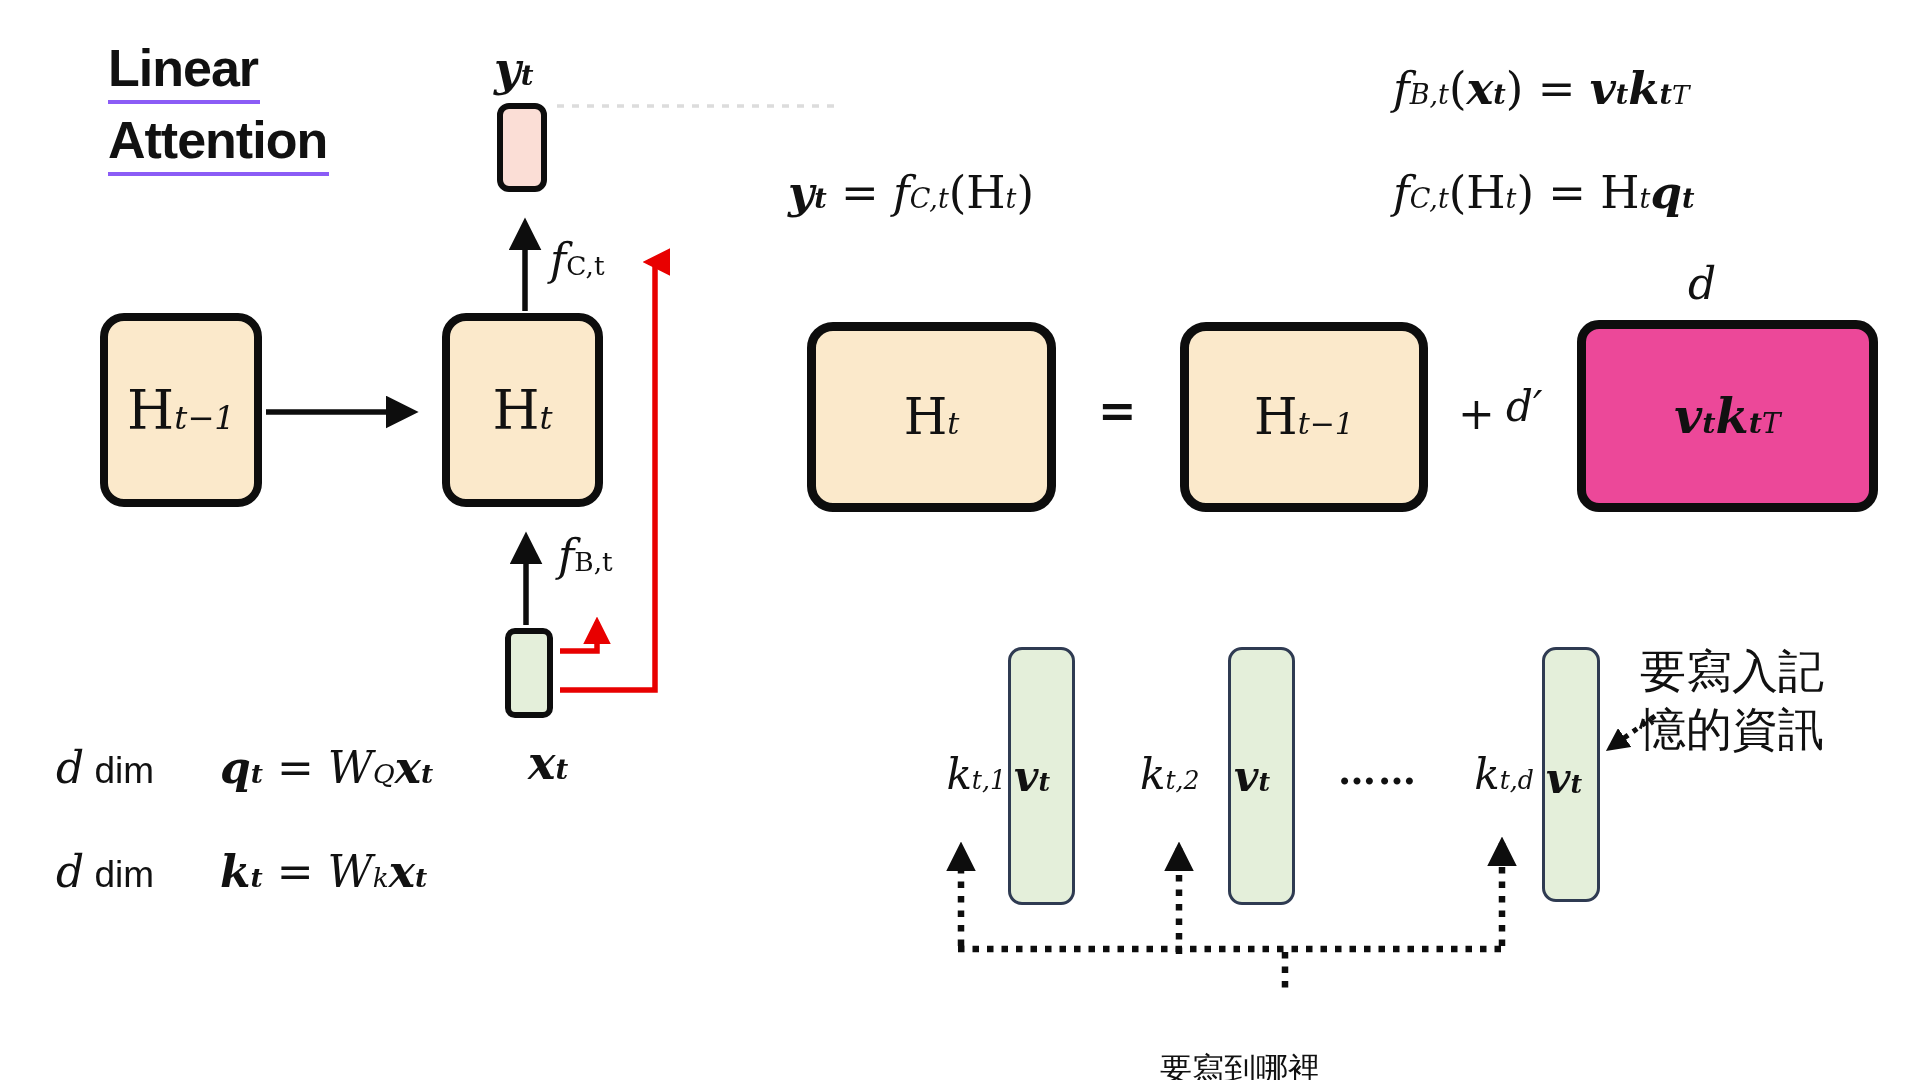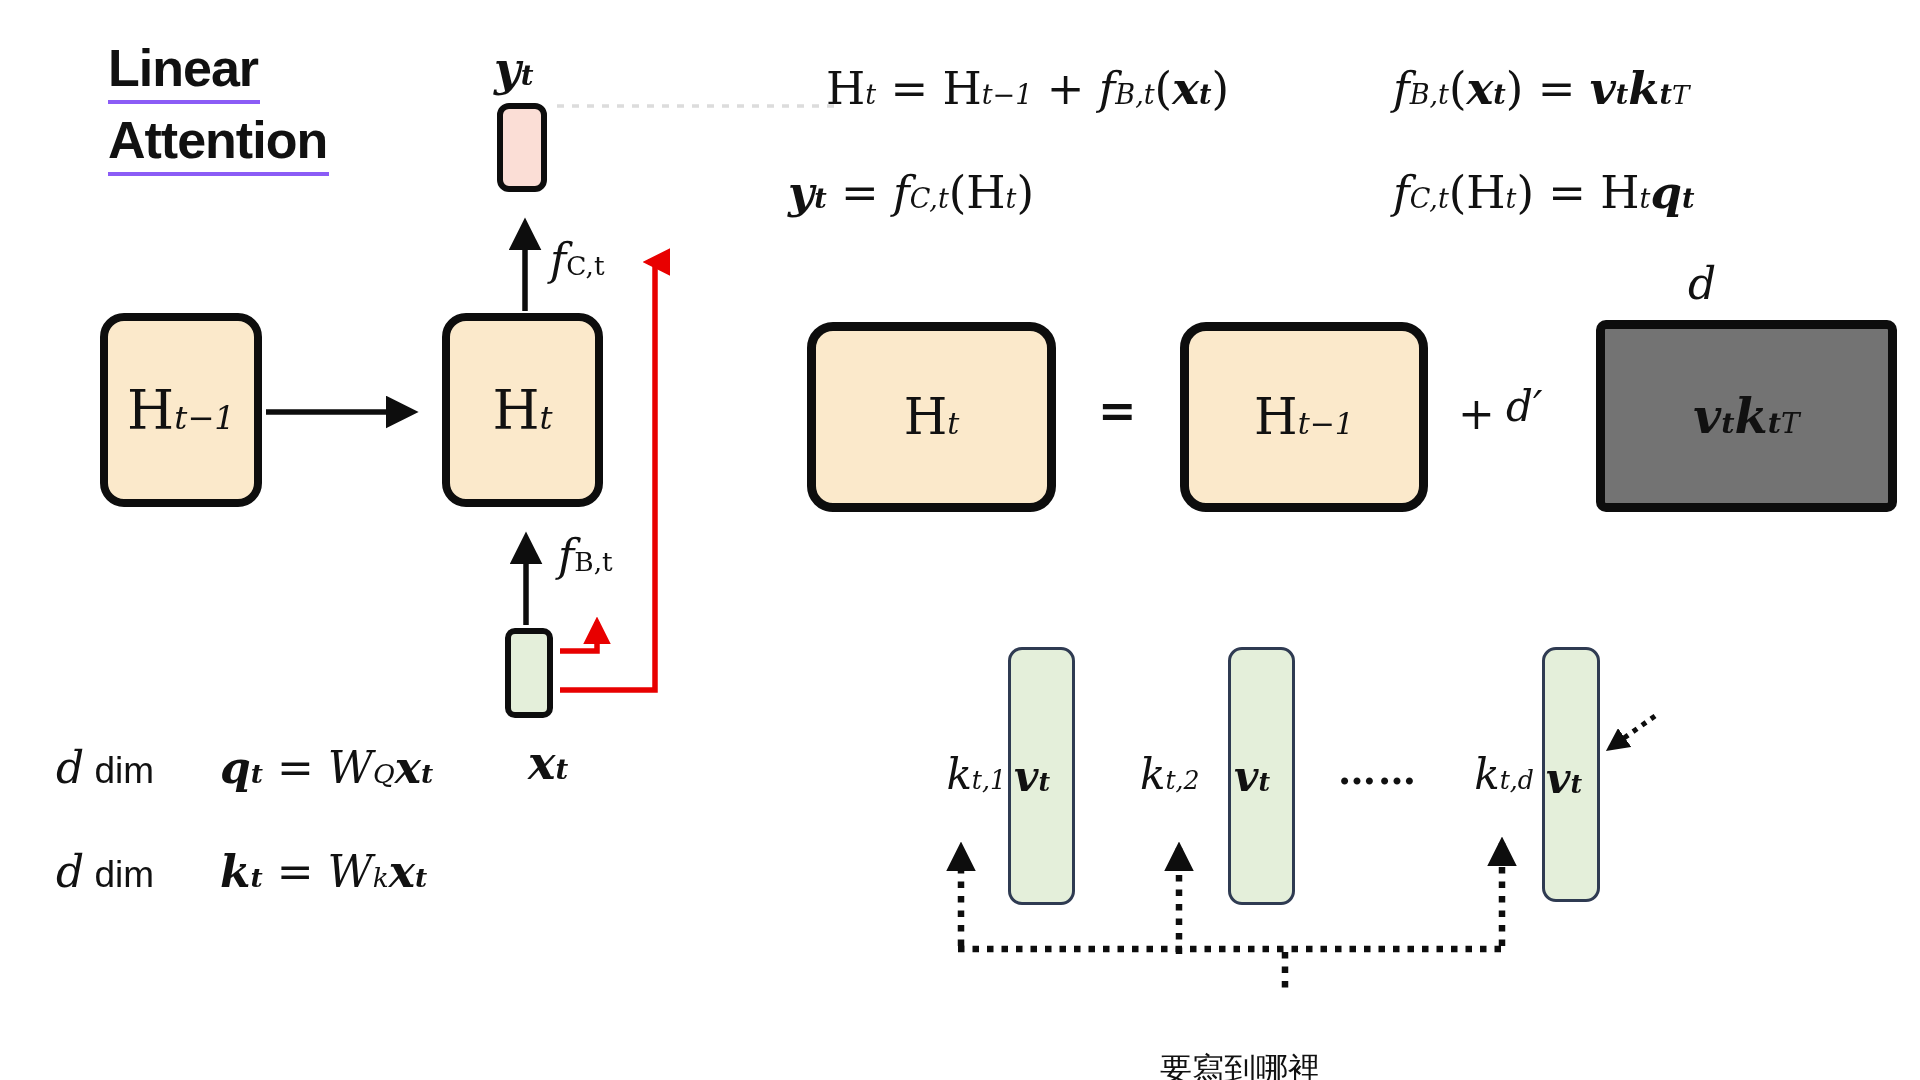--- a/index.html
+++ b/index.html
@@ -17,21 +17,21 @@
   
   .title-line{display:table;font-family:"Liberation Sans",sans-serif;font-weight:bold;
               font-size:52px;line-height:1.0;border-bottom:4px solid #8b5cf6;padding:0 2px 6px 0;
               margin-bottom:10px;letter-spacing:-1px;}
   
   .box{position:absolute;box-sizing:border-box;display:flex;align-items:center;justify-content:center;}
   .box-cream{background:#FBE9CB;border:8px solid #0d0d0d;border-radius:24px;}
   .box-cream2{background:#FBE9CB;border:9px solid #0d0d0d;border-radius:26px;}
   .box-pink{background:#FBDED6;border:6px solid #0d0d0d;border-radius:12px;}
   .box-green-sm{background:#E4EFDA;border:6px solid #0d0d0d;border-radius:10px;}
-  .box-green-lg{background:#737373;border:9px solid #0d0d0d;border-radius:10px;margin-left:19px;}
+  .box-green-lg{background:#ec4899;border:9px solid #0d0d0d;border-radius:22px;}
   .bar{position:absolute;box-sizing:border-box;background:#E4EFDA;border:3px solid #2F3B52;border-radius:14px;}
   .boxlabel{font-size:54px;}
   .boxlabel2{font-size:50px;}
   .cjk{font-family:"Liberation Sans",sans-serif;color:#111;}
 </style>
 </head>
 <body>
 
 <div id="slide">
 
@@ -84,21 +84,20 @@
   <div class="box box-cream" style="left:442px;top:313px;width:161px;height:194px;">
     <span class="math boxlabel"><span class="m-rm">H</span><sub class="m-it">t</sub></span>
   </div>
 
   <div class="abs math" style="left:558px;top:530px;font-size:44px;"><span class="m-it">f</span><sub class="m-rm">B,t</sub></div>
 
   <div class="box box-green-sm abs" style="left:505px;top:628px;width:48px;height:90px;"></div>
 
   <div class="abs math" style="left:504px;top:736px;font-size:46px;margin-left:24px;"><span class="m-bi">x</span><sub class="m-bi">t</sub></div>
 
-  <div class="abs math" style="left:826px;top:62px;font-size:45px;"><span class="m-rm">H</span><sub class="m-it">t</sub><span class="m-rm"> = </span><span class="m-rm">H</span><sub class="m-it">t−1</sub><span class="m-rm"> + </span><span class="m-it">f</span><sub class="m-it">B,t</sub><span class="m-rm">(</span><span class="m-bi">x</span><sub class="m-bi">t</sub><span class="m-rm">)</span></div>
   <div class="abs math" style="left:1393px;top:62px;font-size:45px;"><span class="m-it">f</span><sub class="m-it">B,t</sub><span class="m-rm">(</span><span class="m-bi">x</span><sub class="m-bi">t</sub><span class="m-rm">) = </span><span class="m-bi">v</span><sub class="m-bi">t</sub><span class="m-bi">k</span><sub class="m-bi">t</sub><sup class="m-it">T</sup></div>
   <div class="abs math" style="left:1393px;top:166px;font-size:45px;"><span class="m-it">f</span><sub class="m-it">C,t</sub><span class="m-rm">(</span><span class="m-rm">H</span><sub class="m-it">t</sub><span class="m-rm">) = </span><span class="m-rm">H</span><sub class="m-it">t</sub><span class="m-bi">q</span><sub class="m-bi">t</sub></div>
   <div class="abs math" style="left:788px;top:166px;font-size:45px;"><span class="m-bi">y</span><sub class="m-bi">t</sub><span class="m-rm"> = </span><span class="m-it">f</span><sub class="m-it">C,t</sub><span class="m-rm">(</span><span class="m-rm">H</span><sub class="m-it">t</sub><span class="m-rm">)</span></div>
 
   <div class="box box-cream2" style="left:807px;top:322px;width:249px;height:190px;">
     <span class="math boxlabel2"><span class="m-rm">H</span><sub class="m-it">t</sub></span>
   </div>
 
   <div class="abs math" style="left:1098px;top:384px;font-size:46px;font-weight:bold;">=</div>
 
@@ -132,16 +131,20 @@
   <div class="abs math" style="left:1140px;top:750px;width:86px;font-size:42px;"><span class="m-it">k</span><sub class="m-it">t,2</sub></div>
   <div class="bar" style="left:1228px;top:647px;width:67px;height:258px;"></div>
   <div class="abs math" style="left:1234px;top:752px;font-size:42px;"><span class="m-bi">v</span><sub class="m-bi">t</sub></div>
 
   <div class="abs math" style="left:1338px;top:748px;font-size:38px;font-weight:bold;letter-spacing:2px;">……</div>
 
   <div class="abs math" style="left:1440px;top:750px;width:94px;text-align:right;font-size:42px;"><span class="m-it">k</span><sub class="m-it">t,d</sub></div>
   <div class="bar" style="left:1542px;top:647px;width:58px;height:255px;"></div>
   <div class="abs math" style="left:1546px;top:754px;font-size:42px;"><span class="m-bi">v</span><sub class="m-bi">t</sub></div>
 
+  <div class="abs cjk" style="left:1640px;top:642px;font-size:46px;line-height:58px;">
+    <div>要寫入記</div>
+    <div>憶的資訊</div>
+  </div>
 
   <div class="abs cjk" style="left:1160px;top:1048px;font-size:32px;text-align:center;">要寫到哪裡</div>
 
 </div>
 
 </body></html>

